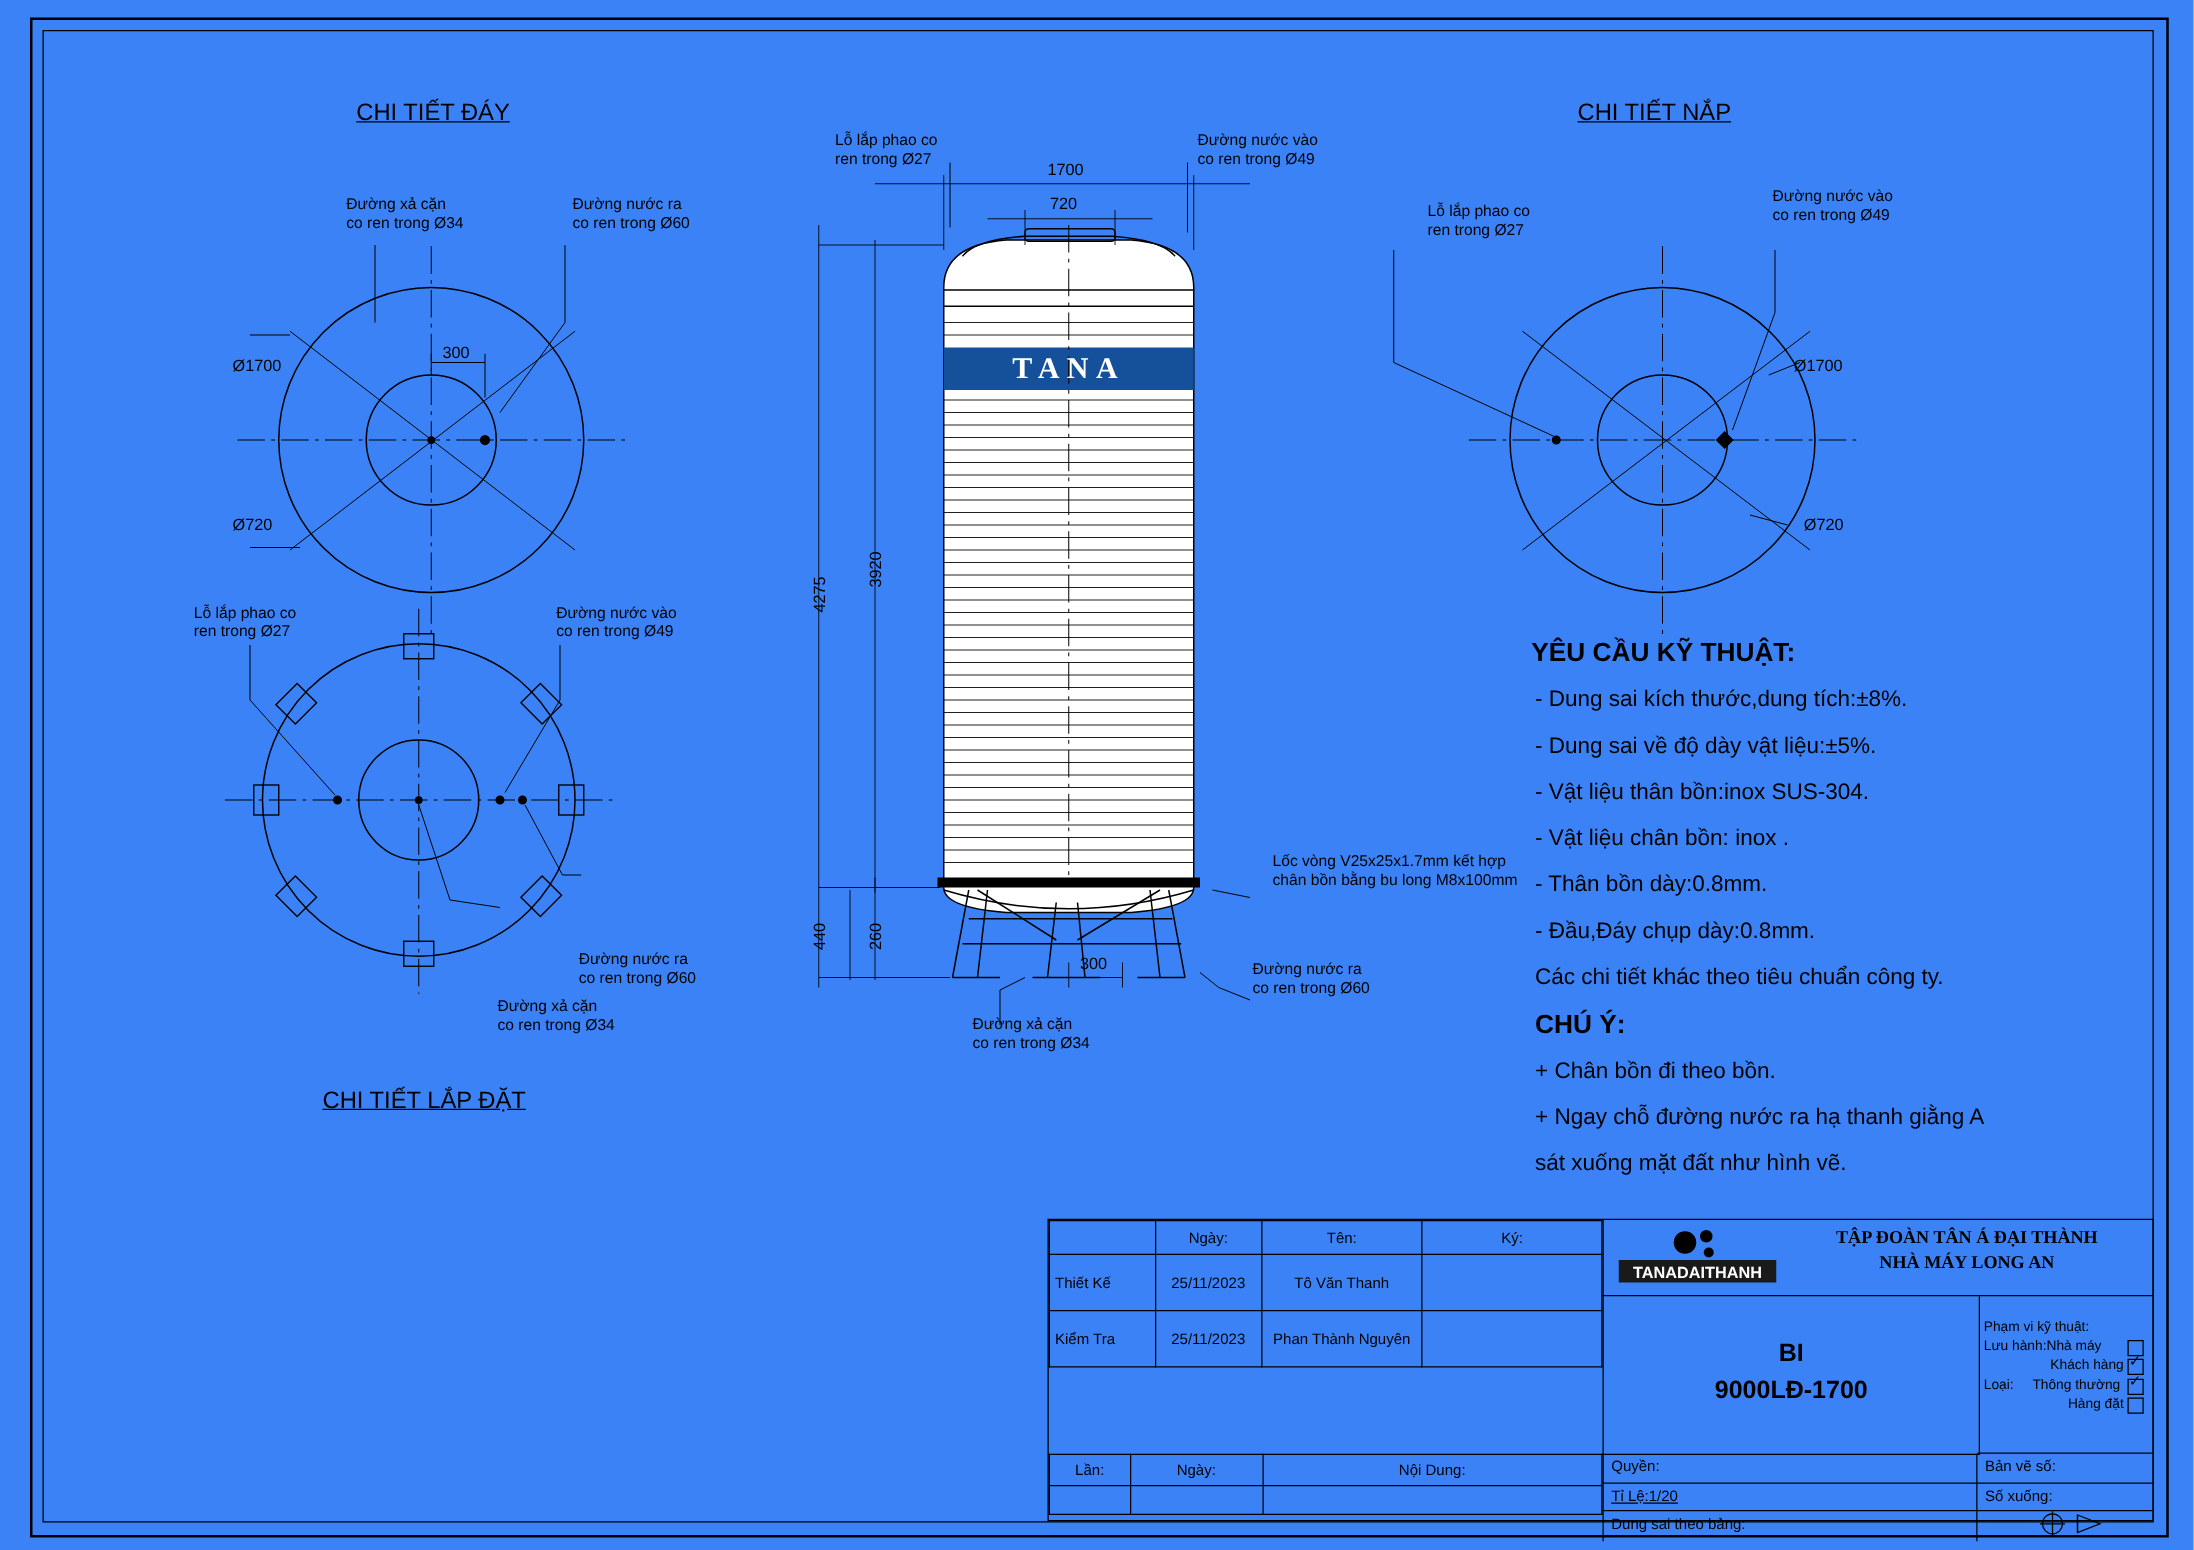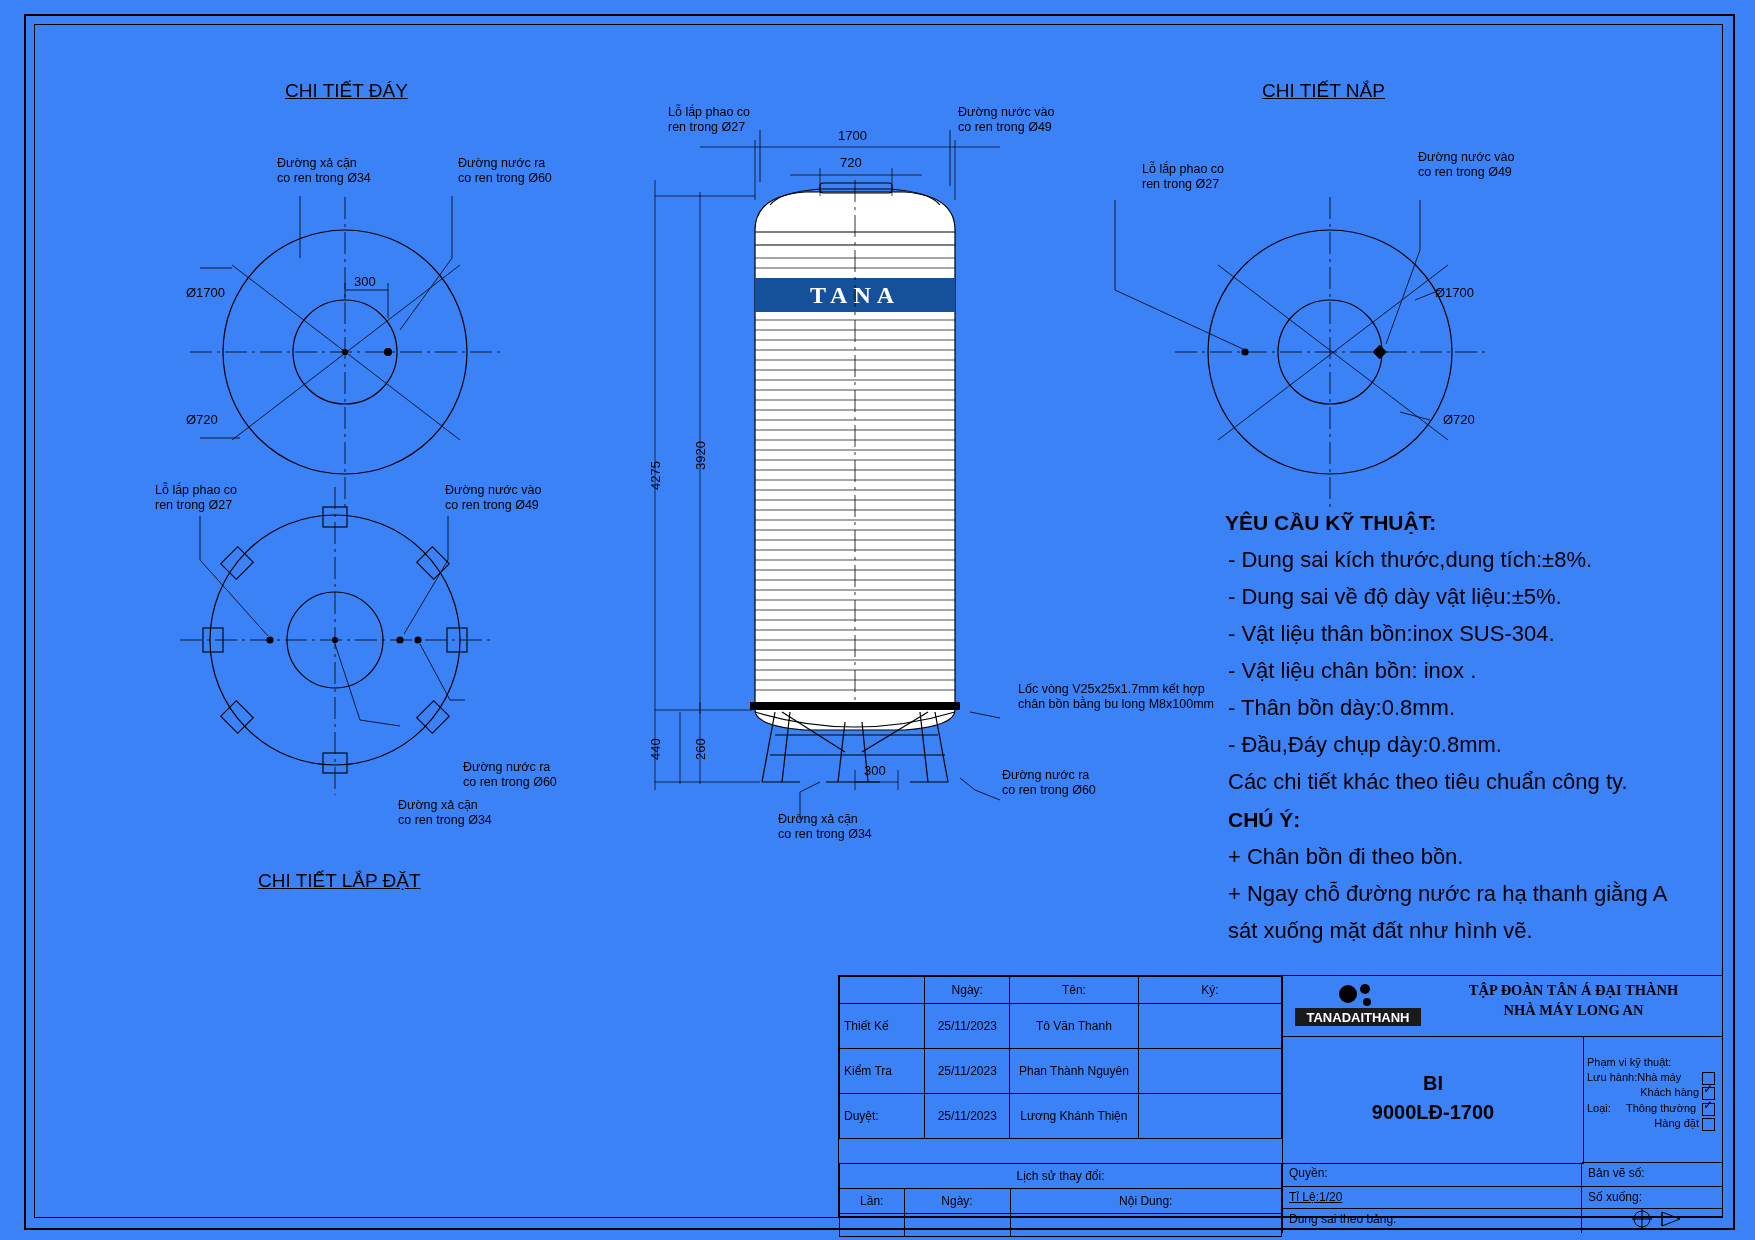--- a/index.html
+++ b/index.html
@@ -5,21 +5,21 @@
   html,body{margin:0;padding:0;background:#ffffff;}
   body{font-family:"Liberation Sans",sans-serif;color:#000;}
   #sheet{position:relative;width:1755px;height:1240px;overflow:hidden;background:#3b82f6;}
   .frame-outer{position:absolute;left:24px;top:14px;width:1707px;height:1212px;border:2px solid #000;}
   .frame-inner{position:absolute;left:34px;top:24px;width:1687px;height:1192px;border:1px solid #000;}
   .lbl2{position:absolute;font-size:12.5px;line-height:15px;}
   .title-u{position:absolute;font-size:19px;white-space:nowrap;text-decoration:underline;}
   .dimtxt{position:absolute;font-size:13px;white-space:nowrap;}
   .vtxt{position:absolute;font-size:13px;white-space:nowrap;transform:rotate(-90deg);transform-origin:left top;}
   svg{position:absolute;left:0;top:0;overflow:visible;}
-  .spec{position:absolute;font-size:22px;line-height:29px;white-space:nowrap;}
+  .spec{position:absolute;font-size:18px;line-height:29px;white-space:nowrap;}
   .tb{position:absolute;border-collapse:collapse;font-size:12px;}
   .tb td{border:1px solid #000;padding:2px 4px;}
   .ctr{text-align:center;}
   .big{font-size:20px;font-weight:bold;text-align:center;}
   .cmp{font-size:11px;}
   .chk{display:inline-block;width:11px;height:11px;border:1px solid #000;vertical-align:middle;position:relative;}
   .chk.on:after{content:"✓";position:absolute;left:0px;top:-5px;font-size:12px;line-height:12px;}
 </style>
 </head>
 <body>
@@ -305,36 +305,27 @@
           <td class="ctr">25/11/2023</td>
           <td class="ctr">Tô Văn Thanh</td>
           <td></td>
         </tr>
         <tr>
           <td style="height:40px;">Kiểm Tra</td>
           <td class="ctr">25/11/2023</td>
           <td class="ctr">Phan Thành Nguyên</td>
           <td></td>
         </tr>
-        <tr>
-          <td style="height:40px;">Duyệt:</td>
-          <td class="ctr">25/11/2023</td>
-          <td class="ctr">Lương Khánh Thiện</td>
-          <td></td>
-        </tr>
       </tbody>
         </table>
     </div>
 
     <div style="position:absolute;left:0;top:187px;width:443px;">
       <table class="tb" style="left:0;top:0;width:443px;">
         <tbody>
-            <tr>
-              <td class="ctr" colspan="3" style="height:20px;">Lịch sử thay đổi:</td>
-            </tr>
         <tr>
           <td class="ctr" style="width:58px;height:20px;">Lần:</td>
           <td class="ctr" style="width:102px;">Ngày:</td>
           <td class="ctr" style="width:280px;">Nội Dung:</td>
         </tr>
         <tr>
               <td style="height:18px;"></td>
               <td></td>
               <td></td>
             </tr>

